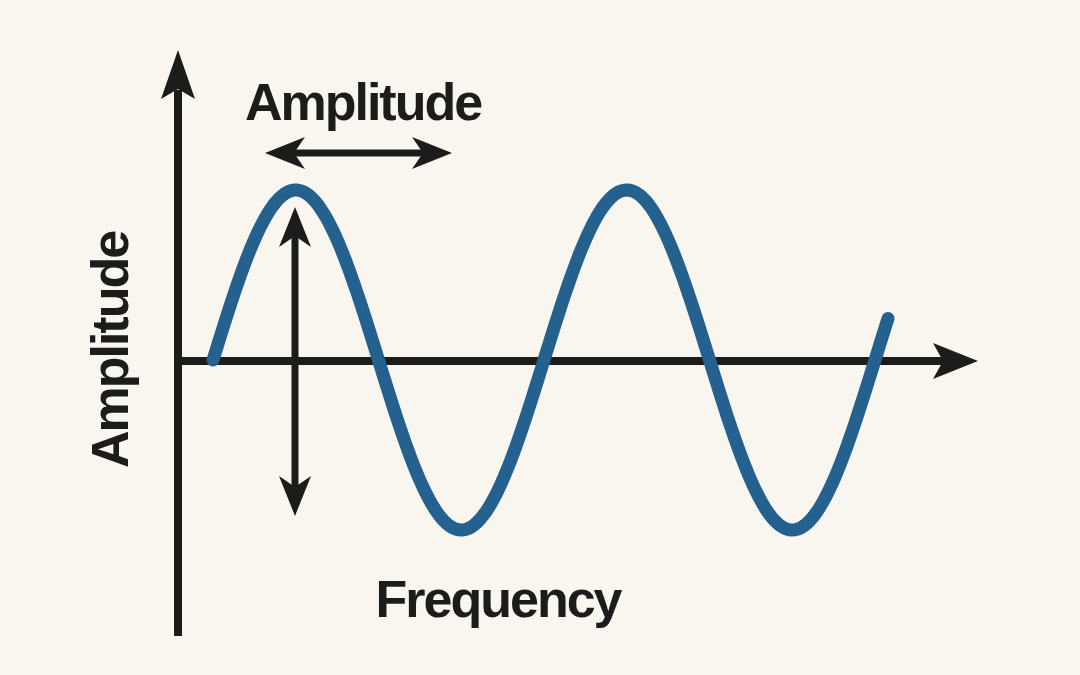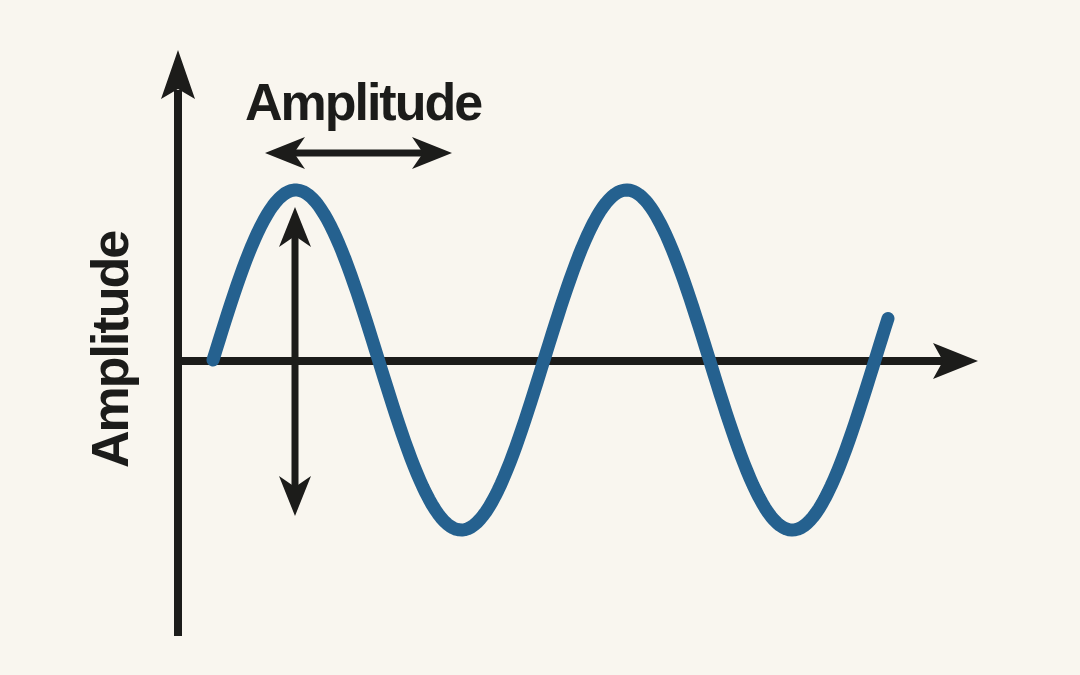--- a/index.html
+++ b/index.html
@@ -68,13 +68,14 @@
       <line x1="295" y1="212" x2="295" y2="475" stroke-width="7" stroke="#1c1c1a"></line>
       <polygon points="295,189 279,229 295,218 311,229" fill="#1c1c1a"></polygon>
       <polygon points="295,498 279,458 295,469 311,458" fill="#1c1c1a"></polygon>
     </g>
   </svg>
 
   <div class="label label-top">Amplitude</div>
 
   <div class="label label-yaxis">Amplitude</div>
 
+  <div class="label label-xaxis">Frequency</div>
 </div>
 
 </body></html>

